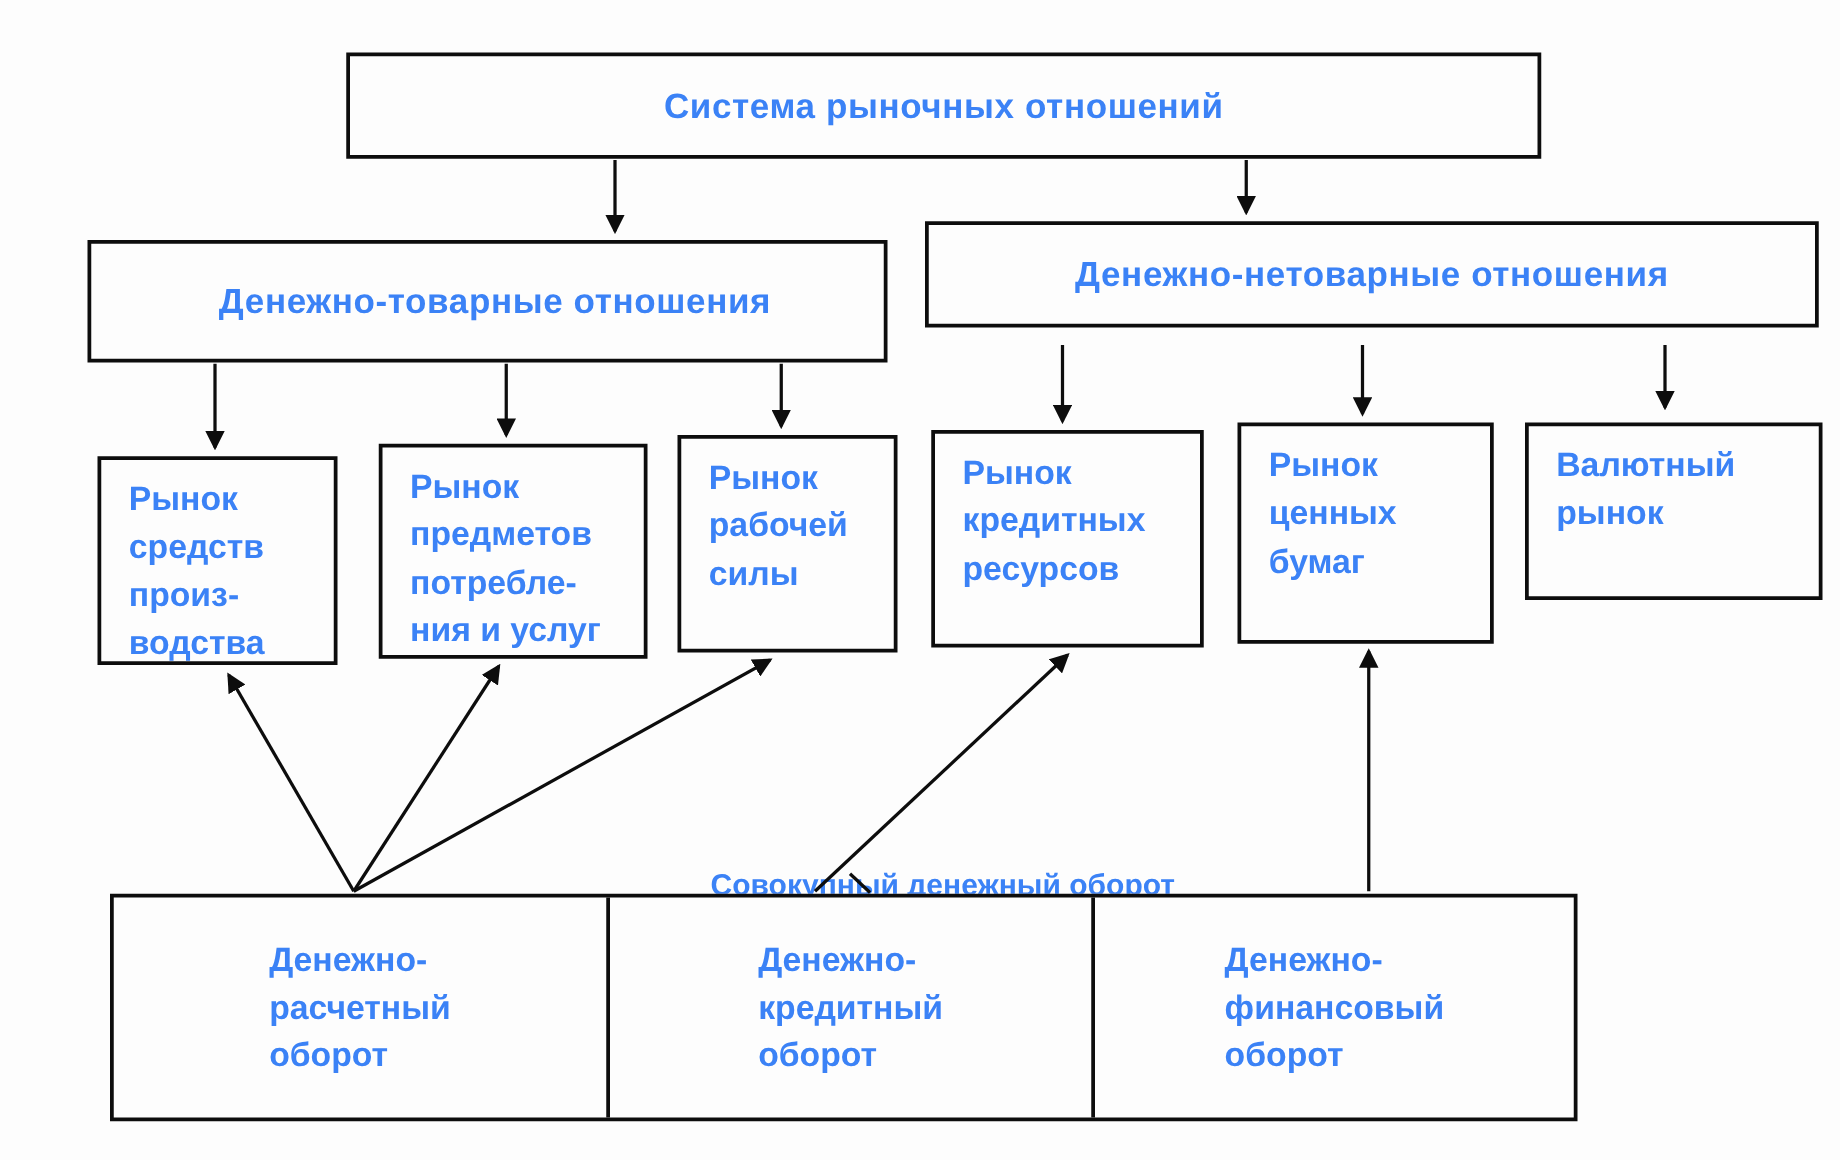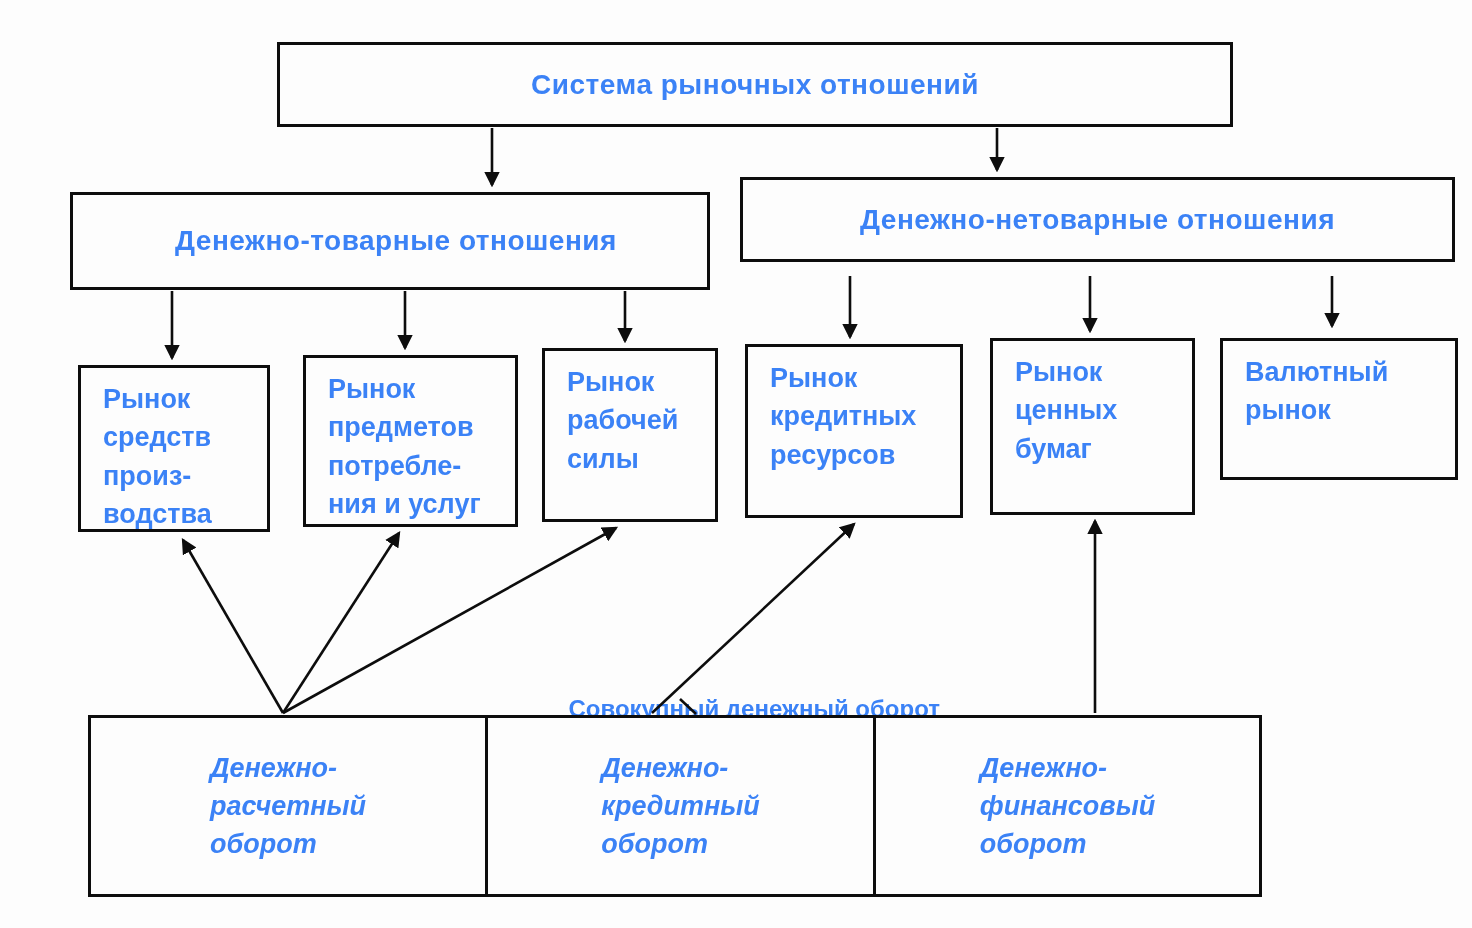--- a/index.html
+++ b/index.html
@@ -40,21 +40,20 @@
   .market-box {
     font-size: 27px;
     padding: 12px 8px 0 22px;
   }
   .bottom-box {
     position: absolute;
     border: 3px solid #0d0d0d;
     background: #fdfdfd;
     box-sizing: border-box;
     display: flex;
-    font-style: italic;
   }
   .bottom-cell {
     flex: 0 0 auto;
     box-sizing: border-box;
     display: flex;
     align-items: center;
     justify-content: center;
     font-size: 27px;
     font-weight: 700;
   }

